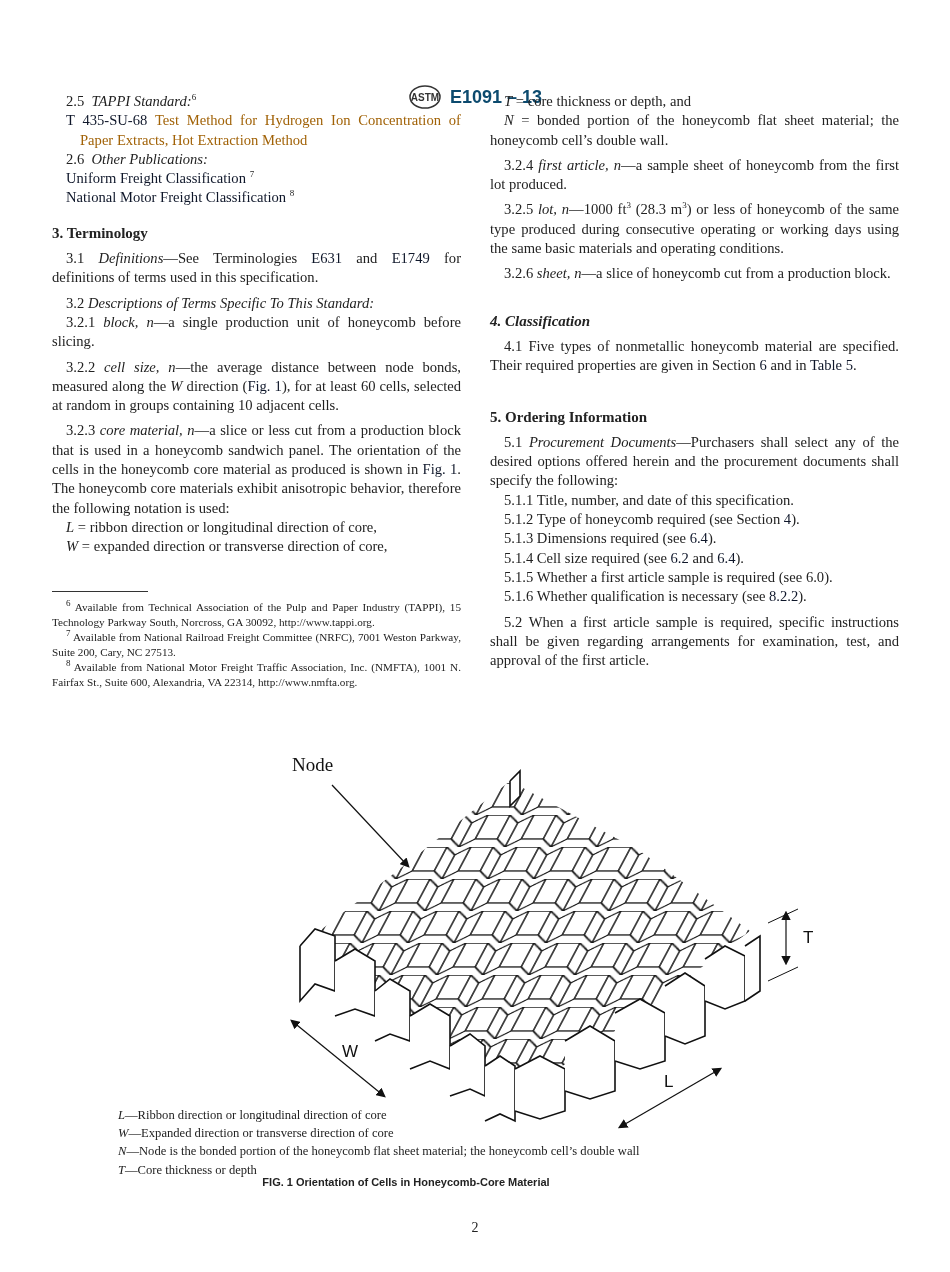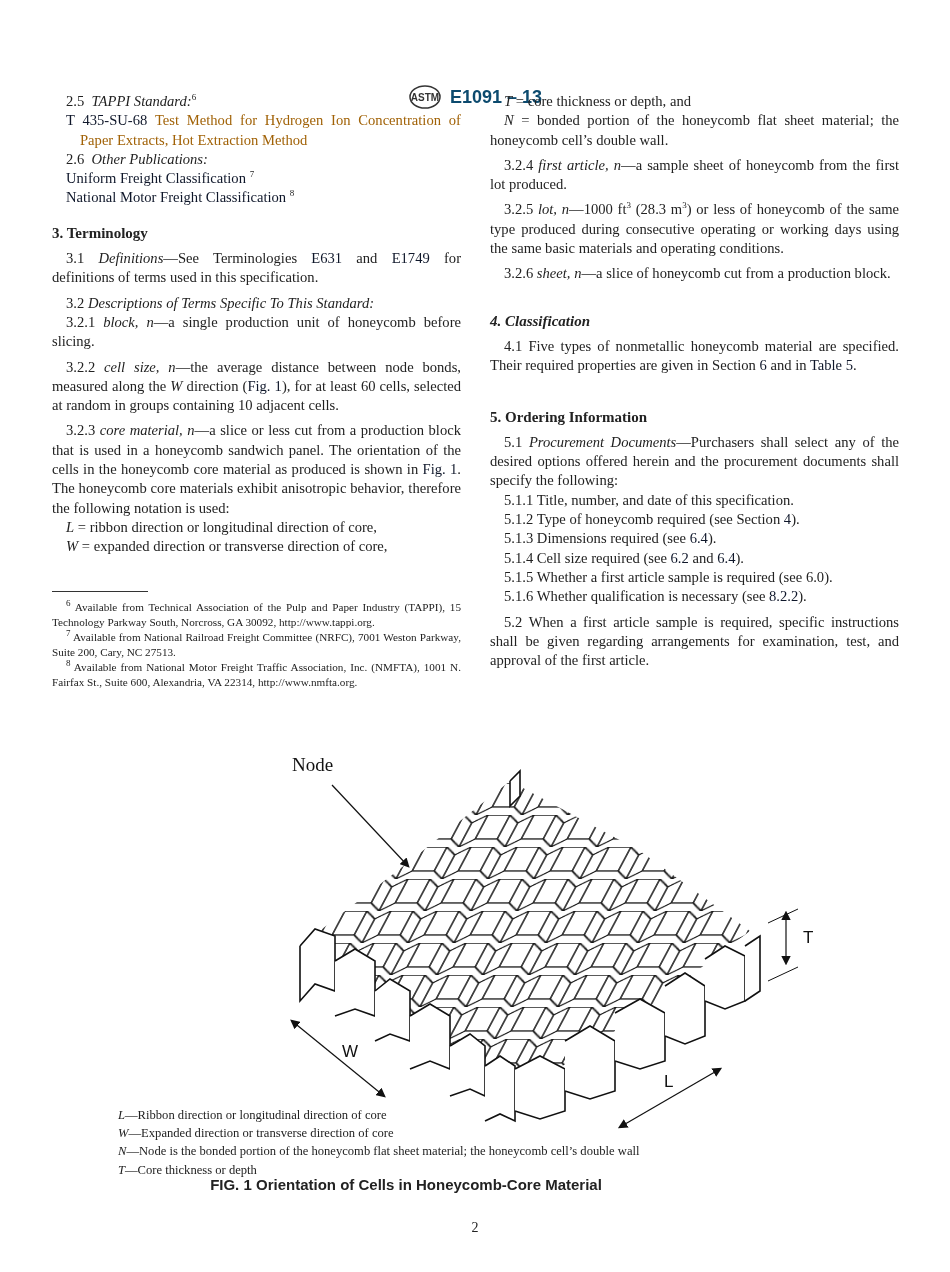--- a/index.html
+++ b/index.html
@@ -19,21 +19,21 @@
   .h { font-weight:bold; font-size:15px; margin-top:16px; margin-bottom:6px; }
   .red { color:#0f172a; }
   .blue { color:#a16207; }
   sup { font-size:9px; line-height:0; vertical-align:super; }
   .fnrule { width:96px; border-top:1px solid #333; margin:34px 0 8px 0; }
   .fn { font-size:11.2px; line-height:15px; }
   .fn p { text-indent:14px;font-family:Liberation Serif, serif; }
   .figure { position:absolute; left:280px; top:751px; width:560px; height:390px; }
   .legend { position:absolute; left:118px; top:1106px; font-size:12.6px; line-height:18.2px; }
   .caption { position:absolute; left:0; top:1176px; width:812px; text-align:center;
-             font-family:"Liberation Sans", sans-serif; font-weight:bold; font-size:15px; }
+             font-family:"Liberation Sans", sans-serif; font-weight:bold; font-size:11px; }
   .pageno { position:absolute; left:0; top:1220px; width:950px; text-align:center; font-size:14px; }
 </style>
 </head>
 <body>
 
 <div class="header">
   <svg class="logo" viewBox="0 0 34 26">
     <ellipse cx="17" cy="13" rx="15" ry="11" fill="none" stroke="#333" stroke-width="1.5"></ellipse>
     <text x="17" y="17" text-anchor="middle" font-family="Liberation Sans, sans-serif" font-size="10" font-weight="bold" fill="#333">ASTM</text>
   </svg>

